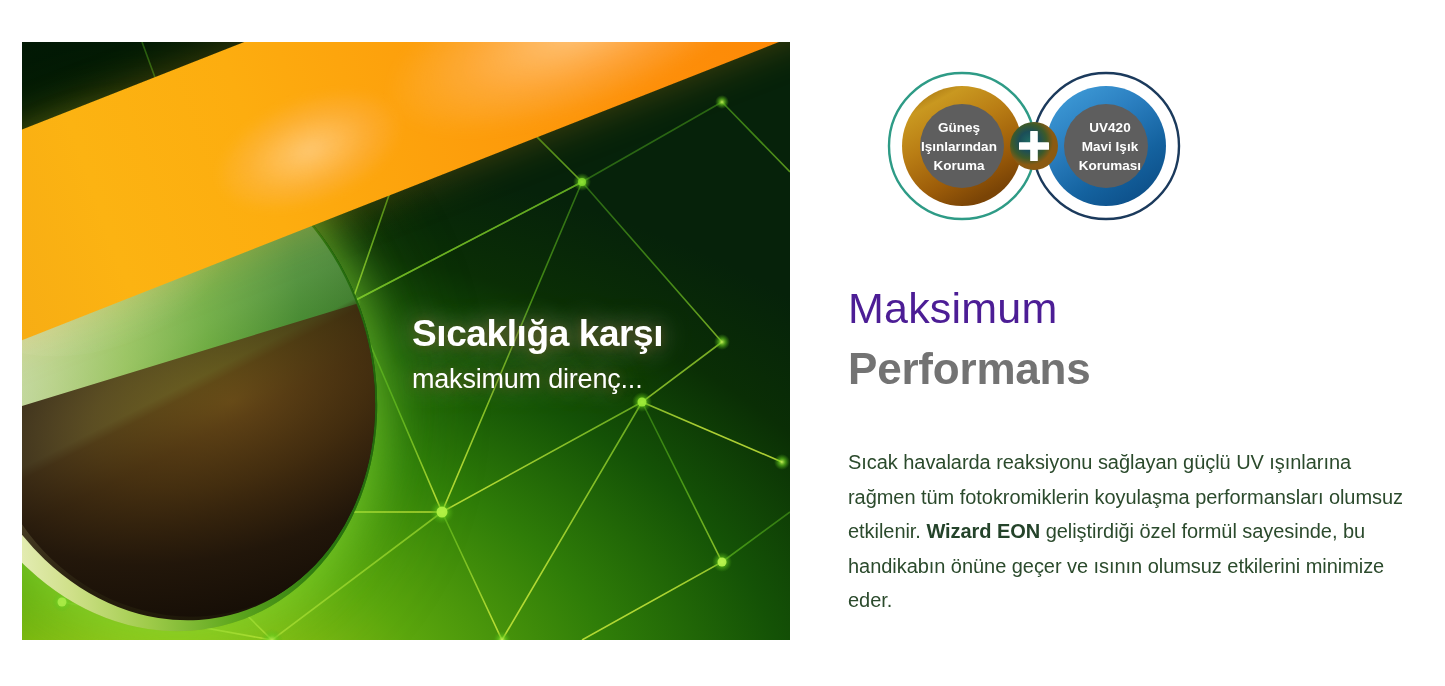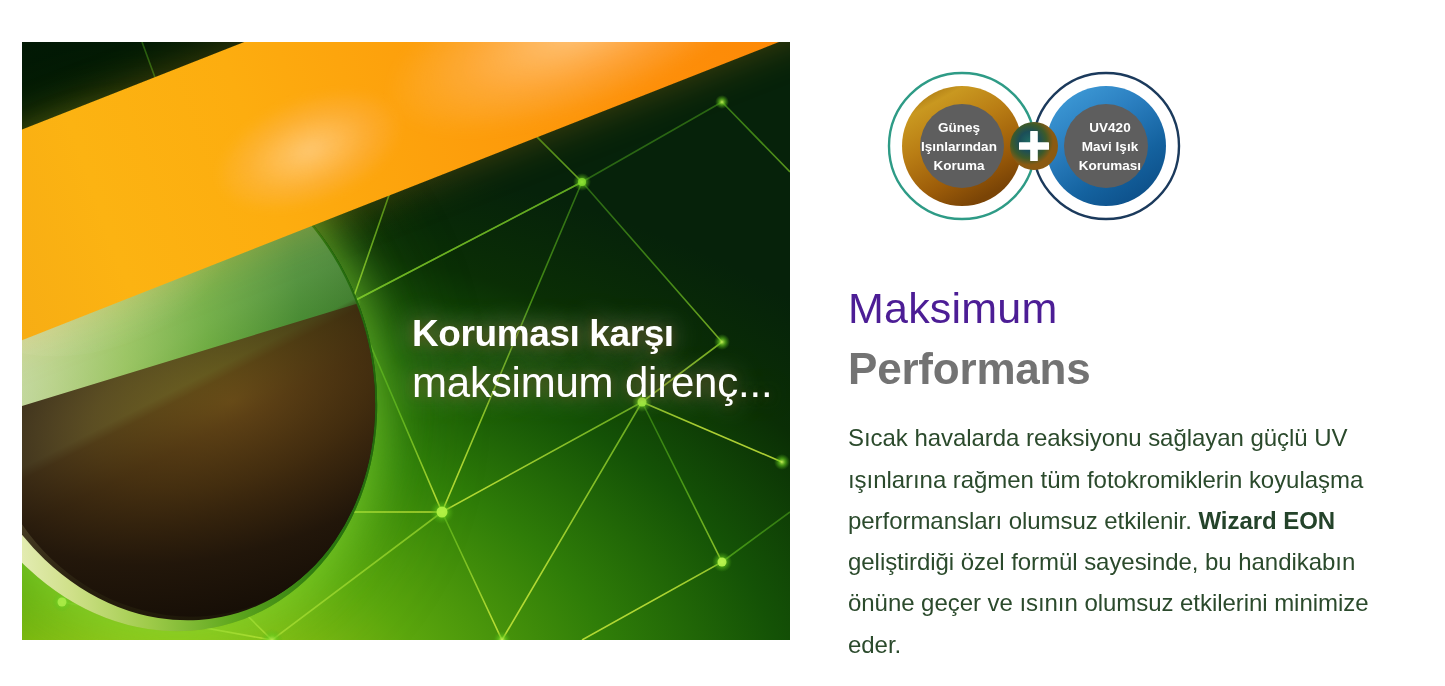--- a/index.html
+++ b/index.html
@@ -161,25 +161,25 @@
     pointer-events: none;
   }
   .cap-line1 {
     font-size: 37px;
     font-weight: 700;
     letter-spacing: -0.4px;
     line-height: 1.08;
     white-space: nowrap;
   }
   .cap-line2 {
-    font-size: 42px;
+    font-size: 27px;
     font-weight: 400;
     letter-spacing: -0.2px;
     line-height: 1.25;
-    margin-top: 3px;
+    margin-top: 9px;
     white-space: nowrap;
   }
 
   
   .right-col {
     position: absolute;
     left: 848px;
     top: 38px;
     width: 580px;
   }
@@ -204,23 +204,23 @@
   .headline-bold {
     margin-top: 12px;
     font-size: 44px;
     font-weight: 700;
     color: #737373;
     letter-spacing: -0.2px;
     line-height: 1.12;
   }
 
   .body-text {
-    margin-top: 24px;
+    margin-top: 52px;
     width: 570px;
-    font-size: 24px;
+    font-size: 20px;
     line-height: 1.72;
     color: #2b4a2c;
     letter-spacing: -0.05px;
   }
   .body-text b { font-weight: 700; color: #24432a; }
 </style>
 </head>
 <body>
 
 <div class="page">
@@ -291,21 +291,21 @@
         <div class="lens-dark"></div>
       </div>
     </div>
 
     <div class="band">
       <div class="band-glow"></div>
       <div class="band-glow2"></div>
     </div>
 
     <div class="hero-caption">
-      <div class="cap-line1">Koruması karşı</div>
+      <div class="cap-line1">Sıcaklığa karşı</div>
       <div class="cap-line2">maksimum direnç...</div>
     </div>
   </div>
 
   <div class="right-col">
 
     <div class="badge">
       <svg width="360" height="216" viewBox="0 0 360 216" aria-hidden="true">
         <defs>
           <linearGradient id="orangeRing" x1="0" y1="0" x2="0.55" y2="1">

